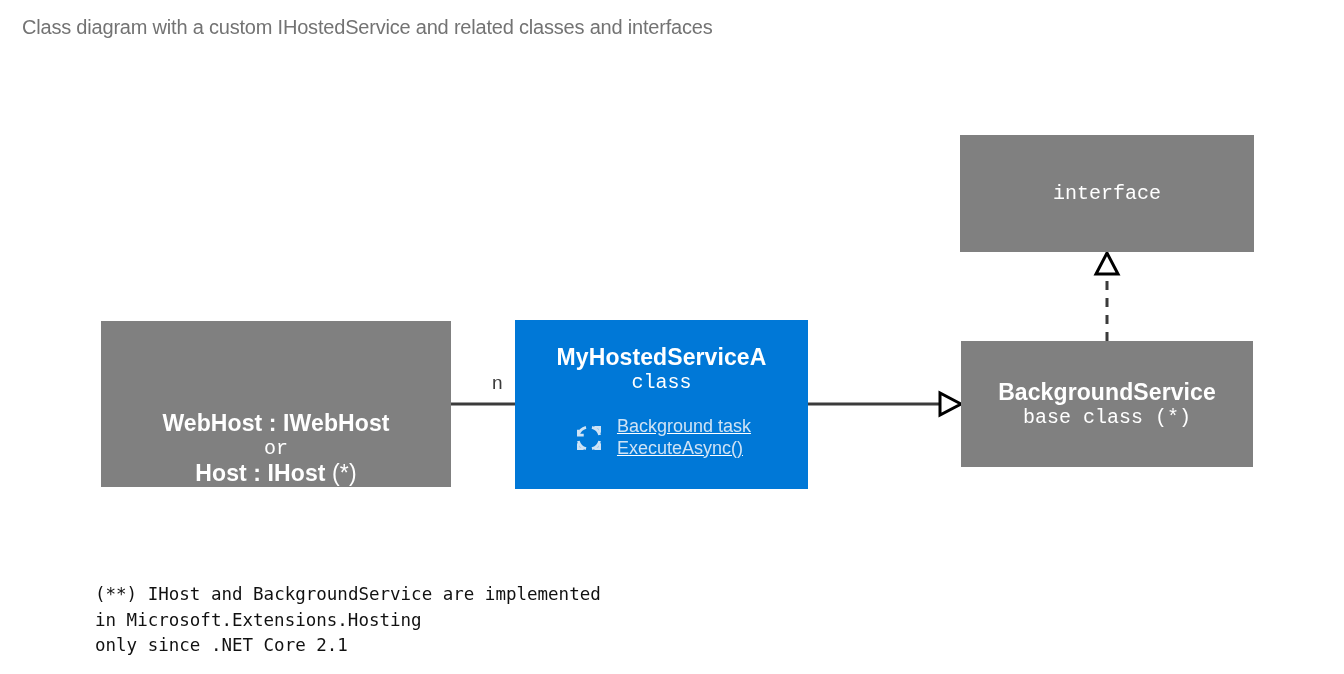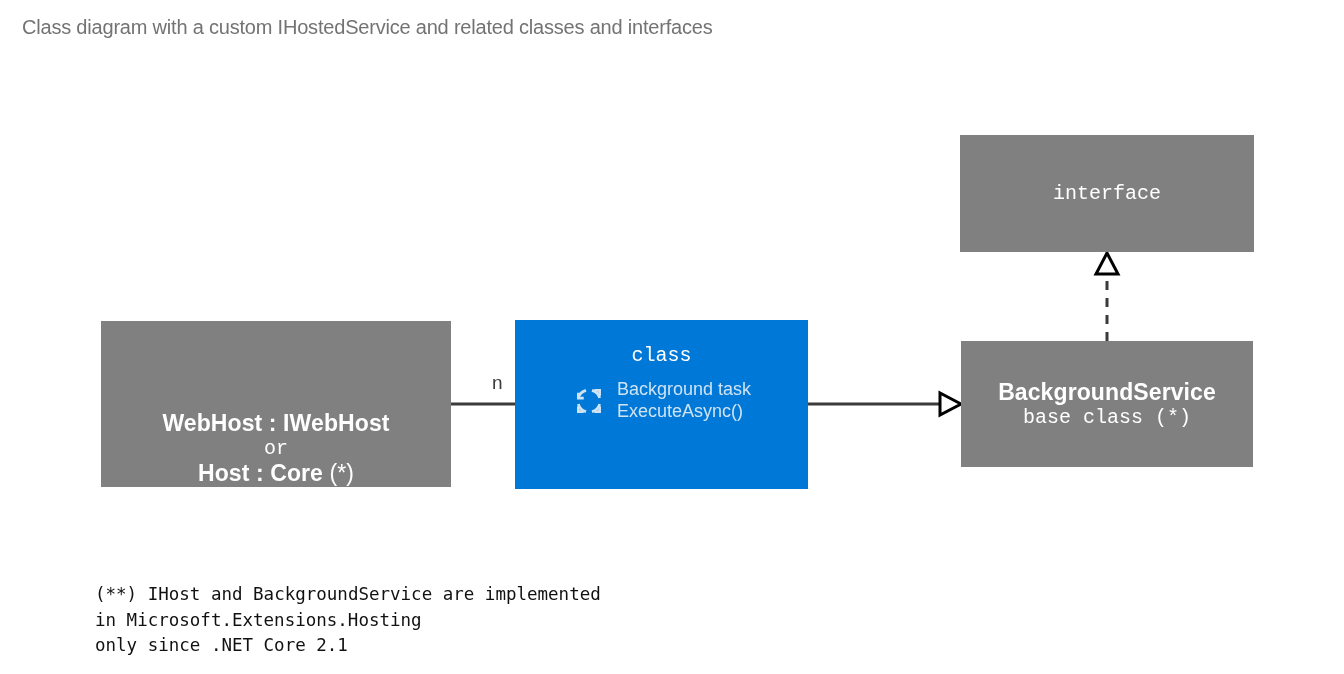--- a/index.html
+++ b/index.html
@@ -79,21 +79,22 @@
   }
   #node-background-service {
     left: 961px; top: 341px; width: 292px; height: 126px;
   }
 
   
   .task-row {
     display: flex;
     align-items: center;
     gap: 11px;
-    margin-top: 12px;
+    margin-top: 22px;
+    text-decoration: underline;
   }
   .task-icon {
     width: 34px;
     height: 34px;
     flex: 0 0 34px;
     display: block;
   }
   .task-text {
     text-align: left;
     font-size: 18px;
@@ -153,24 +154,25 @@
   <div class="edge-label" id="label-one">1</div>
   <div class="edge-label" id="label-n">n</div>
 
   <div class="node gray" id="node-hosted-service">
     <div class="node-sub">interface</div>
   </div>
 
   <div class="node gray" id="node-webhost">
     <div class="node-title">WebHost : IWebHost</div>
     <div class="node-sub">or</div>
-    <div class="node-title"><span>Host : Core</span><span class="title-suffix"> (*)</span></div>
+    <div class="node-title"><span>Host : IHost</span><span class="title-suffix"> (*)</span></div>
   </div>
 
   <div class="node blue" id="node-myhostedservice">
+    <div class="node-title">MyHostedServiceA</div>
     <div class="node-sub">class</div>
 
     <div class="task-row">
       <svg class="task-icon" viewBox="0 0 40 40">
         <g fill="none" stroke="#cfe3f5" stroke-width="3.2" stroke-linecap="butt" stroke-linejoin="miter">
 
           <path d="M7.5,16.5 A12.5,12.5 0 0 1 16.5,7.5"></path>
           <polyline points="7.5,10.3 7.5,16.6 13.8,16.6"></polyline>
 
           <path d="M23.5,7.5 A12.5,12.5 0 0 1 32.5,16.5"></path>

